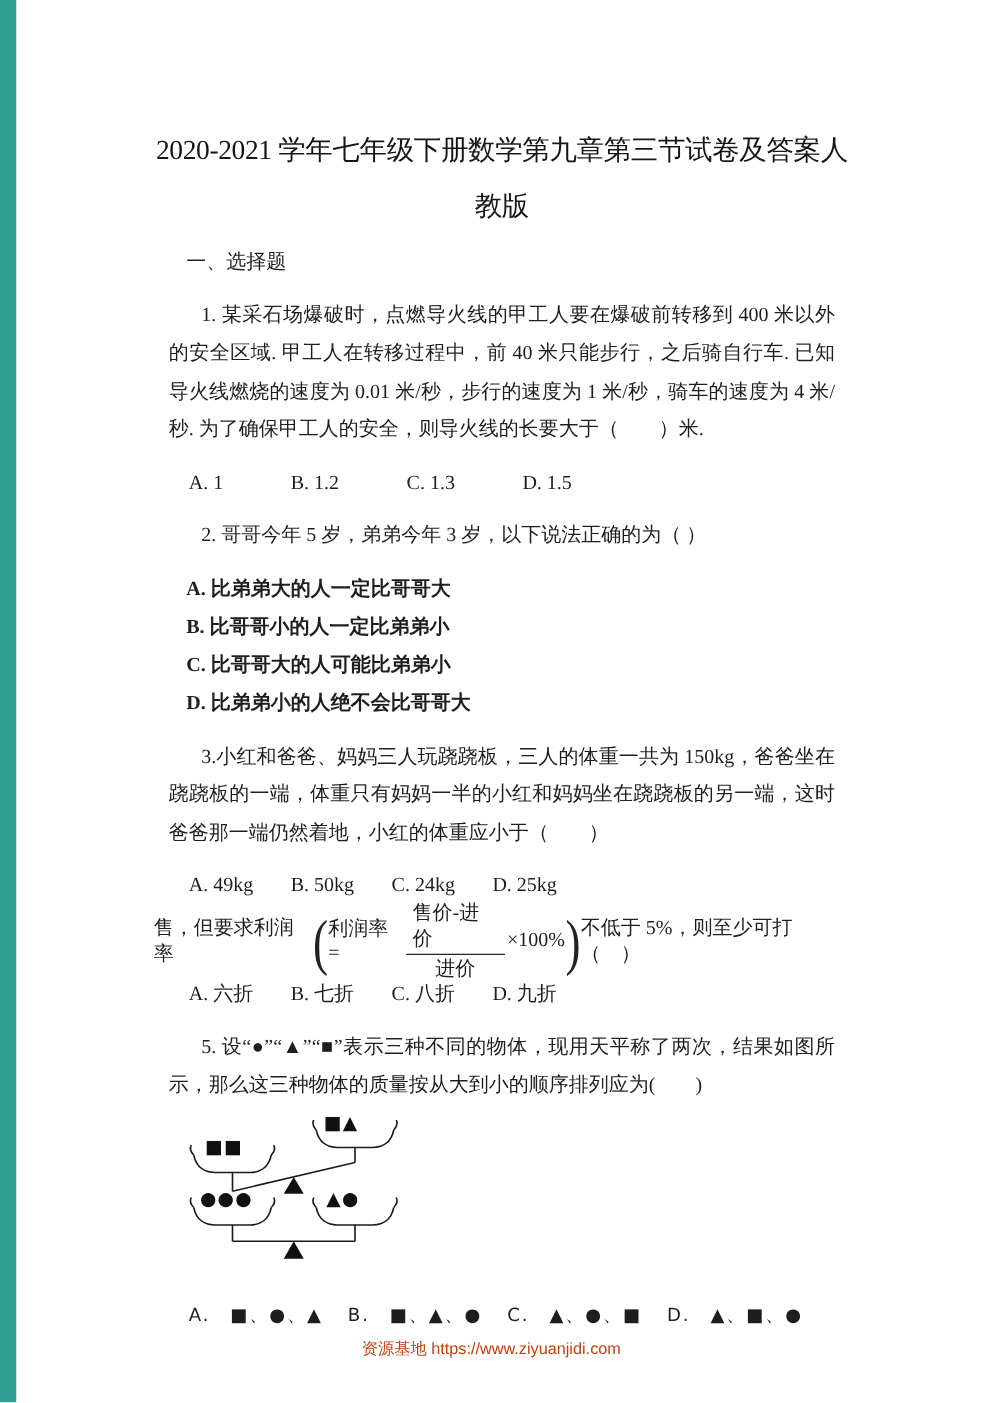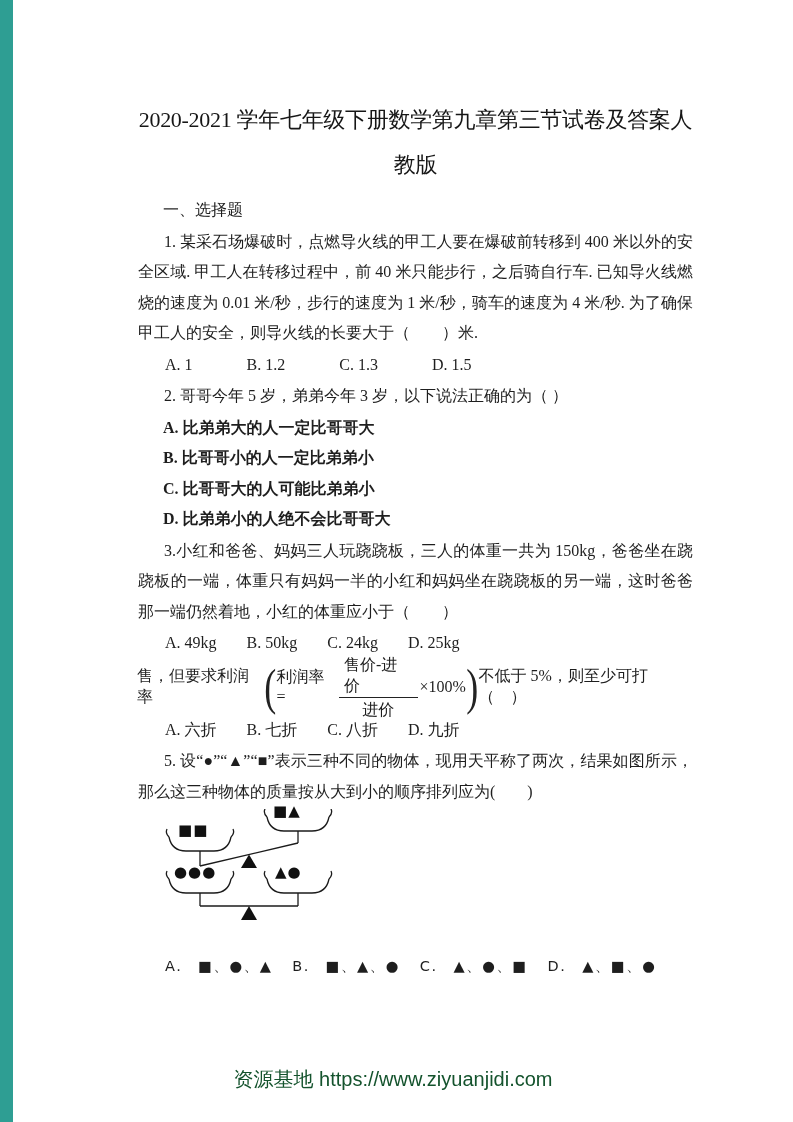--- a/index.html
+++ b/index.html
@@ -5,31 +5,31 @@
   html,body{margin:0;padding:0;}
   body{
     width:793px;height:1122px;position:relative;overflow:hidden;
     background:#ffffff;color:#1e1e1e;
     font-family:"Liberation Serif","DejaVu Serif",serif;
   }
   .accent-strip{
     position:absolute;left:0;top:0;width:13px;height:1122px;
   }
   .doc{
-    position:absolute;left:137px;top:0;width:557px;
+    position:absolute;left:123px;top:0;width:557px;
     font-size:16px;line-height:30.5px;
   }
   .title{
     margin:97px 0 0 0;font-weight:normal;
     font-size:22px;line-height:45px;text-align:center;
     letter-spacing:-0.3px;color:#161616;
   }
   .t-line{display:block;white-space:nowrap;}
   .section-heading{margin-top:8px;padding-left:26px;}
-  .stem{margin:1px;text-indent:26px;text-align:justify;}
+  .stem{margin:12px;text-indent:26px;text-align:justify;}
   .oneline{white-space:nowrap;}
   .options-row{display:flex;padding-left:28px;align-items:baseline;}
   .gap-xl{gap:54px;}
   .gap-md{gap:30px;text-align:right;}
   .gap-sm{gap:20px;}
   .option-line{padding-left:26px;font-weight:bold;}
   .shape-opts{font-size:15.5px;letter-spacing:1.5px;}
   .shape-opts span{font-family:"DejaVu Sans","Liberation Sans",sans-serif;font-size:14.5px;}
   .q5-options{margin-top:24px;}
   
@@ -51,21 +51,21 @@
     position:relative;margin:2px 0 0 26px;width:212px;height:118px;
   }
   .figure svg{position:absolute;left:0;top:0;}
   .load{
     position:absolute;font-size:15px;line-height:16px;letter-spacing:1px;
     color:#111;font-family:"DejaVu Sans","Liberation Sans",sans-serif;
   }
   .footer{
     position:absolute;left:0;top:1064px;width:786px;text-align:center;
     font-family:"Liberation Sans","DejaVu Sans",sans-serif;
-    font-size:20px;line-height:30px;color:#14532d;
+    font-size:13px;line-height:30px;color:#c2410c;
   }
 </style>
 </head>
 <body>
 
 <div class="accent-strip" style="background: rgb(46, 158, 147);"></div>
 
 <div class="doc">
 
   <h1 class="title">

